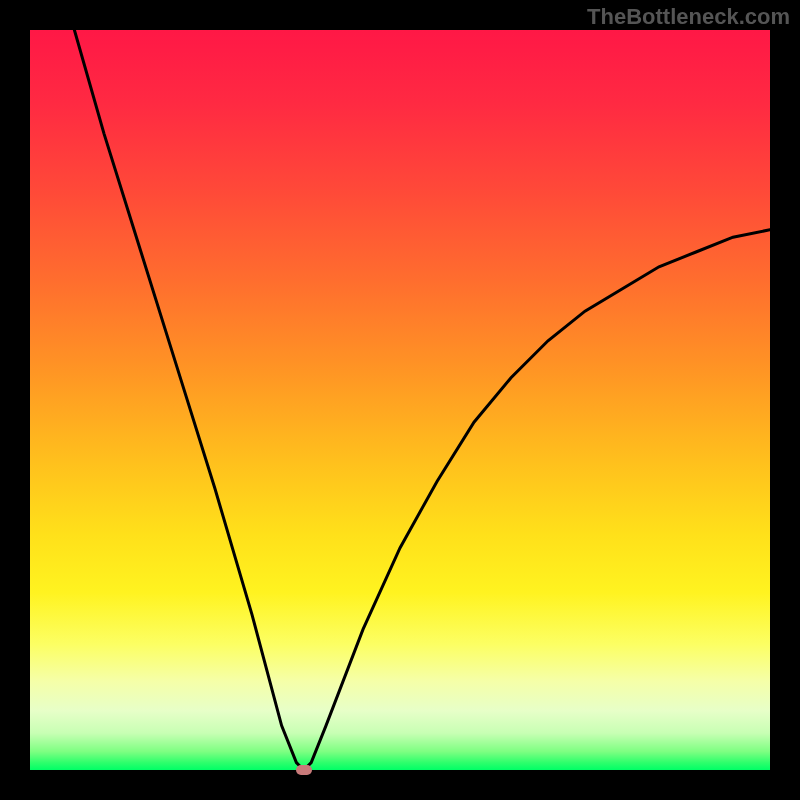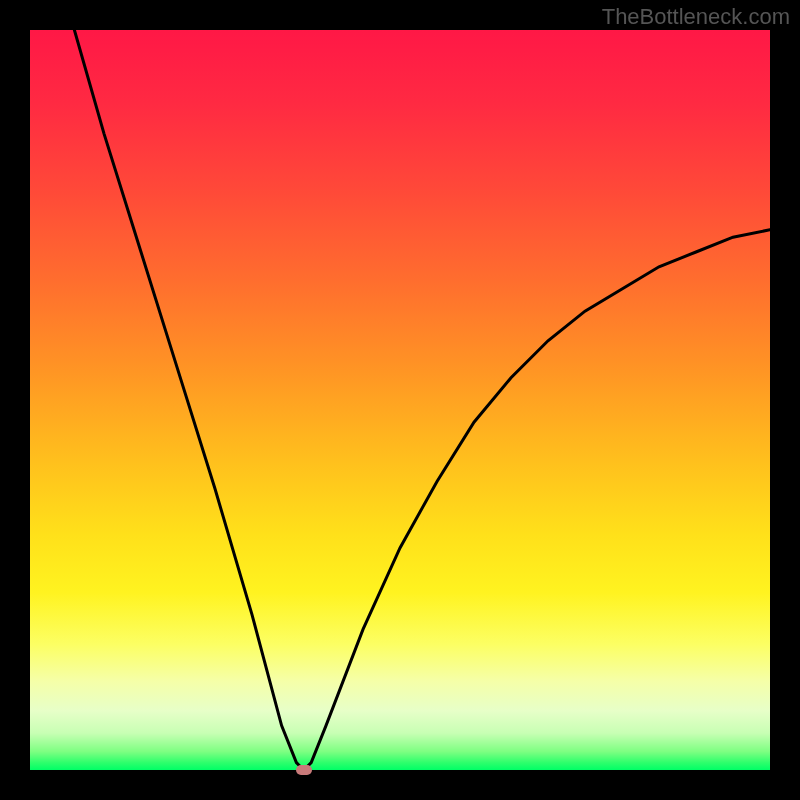--- a/index.html
+++ b/index.html
@@ -10,21 +10,21 @@
     background: #000;
     position: relative;
     font-family: Arial, sans-serif;
   }
   .watermark {
     position: absolute;
     top: 4px;
     right: 10px;
     color: #555;
     font-size: 22px;
-    font-weight: normal;
+    font-weight: bold;
     z-index: 10;
   }
   .plot-area {
     position: absolute;
     left: 30px;
     top: 30px;
     width: 740px;
     height: 740px;
   }
   .gradient-bg {

